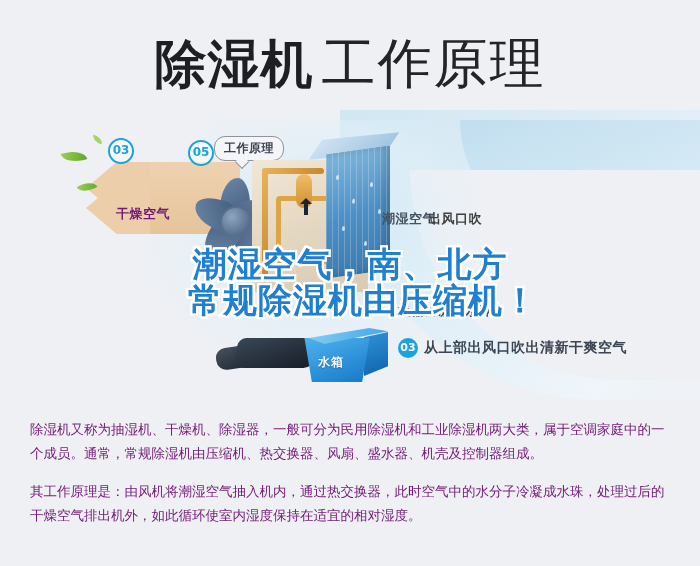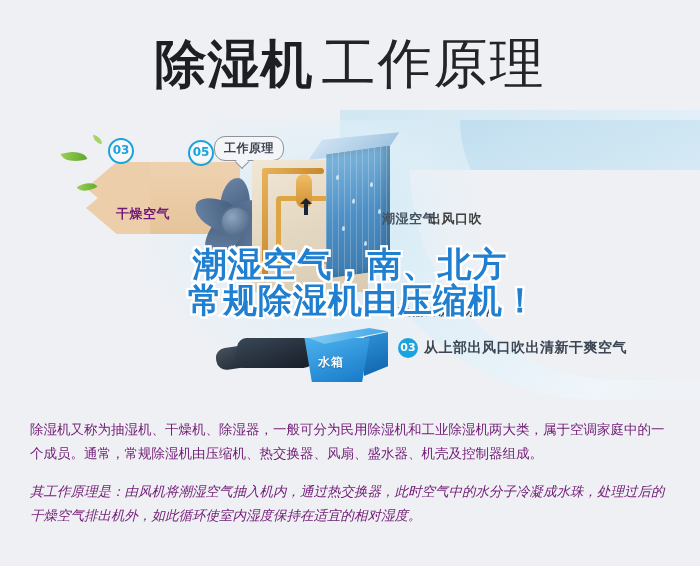--- a/index.html
+++ b/index.html
@@ -242,21 +242,21 @@
   }
   .ov-line.l2{padding-left:26px;}
 
   
   .copy{
     position:absolute;left:30px;top:418px;width:640px;
     color:#701a75;font-size:13.5px;line-height:24px;
     font-family:"Liberation Sans","DejaVu Sans",sans-serif;
   }
   .copy p{margin:0 0 14px 0;}
-  .copy p:last-child{margin-bottom:14px;font-style:italic;}
+  .copy p:last-child{margin-bottom:14px;}
 </style>
 </head>
 <body>
 
 <div class="page">
 
   <div class="title-wrap">
     <span class="title-a">除湿机</span><span class="title-b">工作原理</span>
   </div>
 

